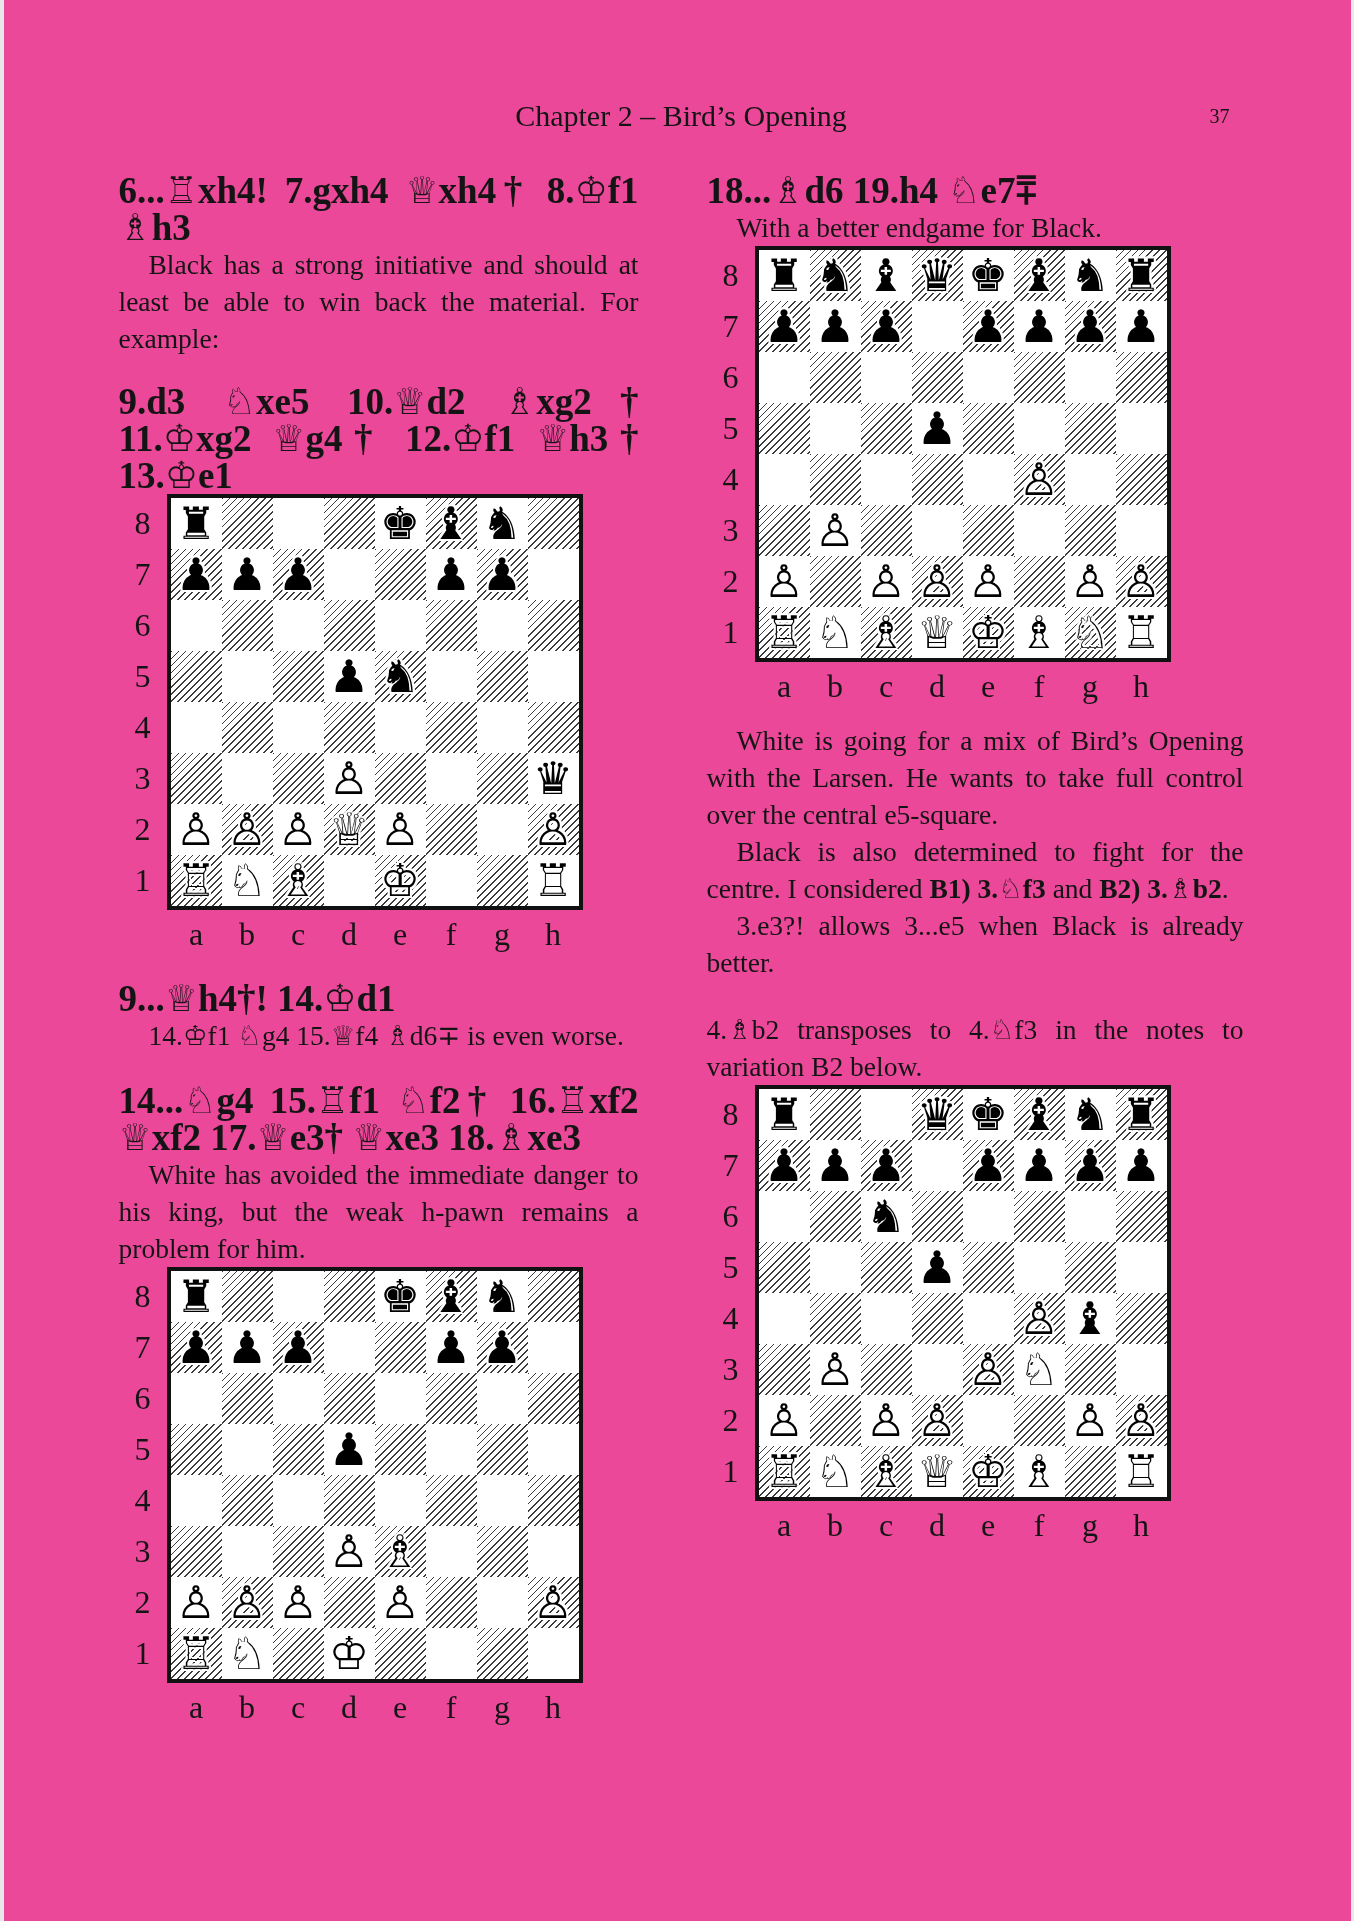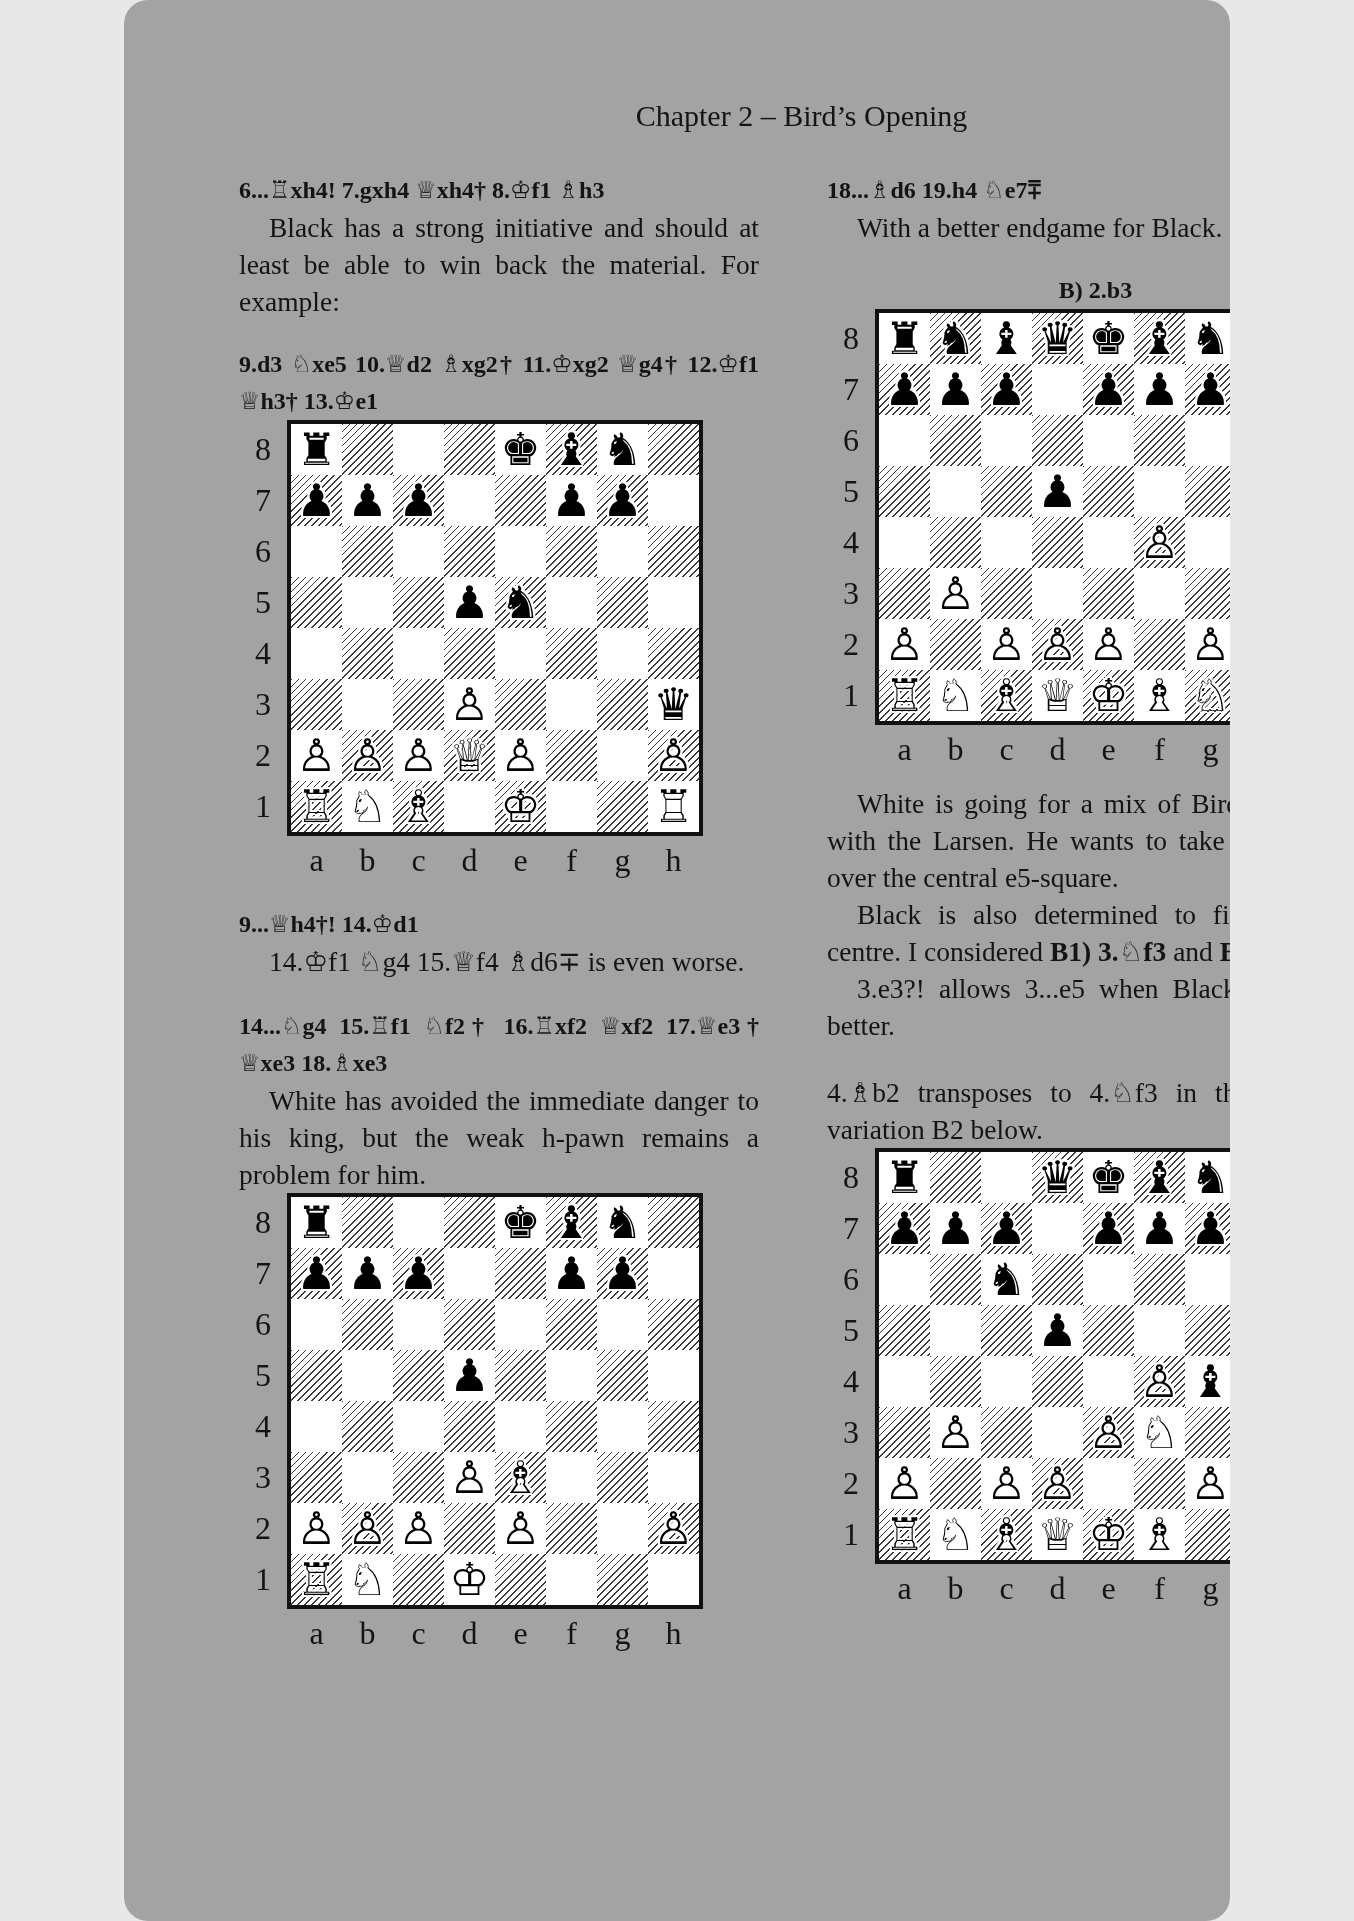--- a/index.html
+++ b/index.html
@@ -1,34 +1,34 @@
 <!DOCTYPE html>
 <html><head>
 <meta charset="utf-8">
 <style>
   * { margin:0; padding:0; box-sizing:border-box; }
   html,body { background:#e8e8e8; }
   .page {
-    position:relative; width:1106px; height:1921px; background:#a3a3a3;
+    position:relative; width:1347px; height:1921px; background:#ec4899;
     font-family:"Liberation Serif","DejaVu Sans",serif; color:#141414;
-    margin:0 auto; overflow:hidden;border-radius:24px;
+    margin:0 auto; overflow:hidden;
   }
   .page-header {
     position:absolute; left:115px; top:96px; width:1125px;
     text-align:center; font-size:30px; line-height:40px;
   }
   .page-number { position:absolute; right:14px; top:0; font-size:20px; }
   .col {
     position:absolute; top:172px; font-size:27.5px; line-height:37px;
     text-align:justify; hyphens:none;
   }
   .col-left  { left:115px; width:520px; }
   .col-right { left:703px; width:537px; }
   p { margin:0; }
-  .moves { font-weight:700; font-size:24px; }
+  .moves { font-weight:700; font-size:37px; }
   .indent { text-indent:30px; }
   .center { text-align:center; }
   .mt-sm { margin-top:16px; }
   .mt-md { margin-top:26px; }
   .mt-lg { margin-top:30px; }
   .mt-m4 { margin-top:28px; }
   b { font-weight:700; }
 
   
   figure.diagram { margin:0; }
@@ -348,21 +348,20 @@
           <span class="file-label">f</span>
           <span class="file-label">g</span>
           <span class="file-label">h</span>
         </div>
     </figure>
   </div>
 
   <div class="col col-right">
     <p class="moves">18...♗d6 19.h4 ♘e7⩱</p>
     <p class="indent">With a better endgame for Black.</p>
-    <p class="moves center mt-md">B) 2.b3</p>
 
     <figure class="diagram dg3">
       <div class="board-wrap">
         <div class="ranks">
             <span class="rank-label">8</span>
             <span class="rank-label">7</span>
             <span class="rank-label">6</span>
             <span class="rank-label">5</span>
             <span class="rank-label">4</span>
             <span class="rank-label">3</span>

